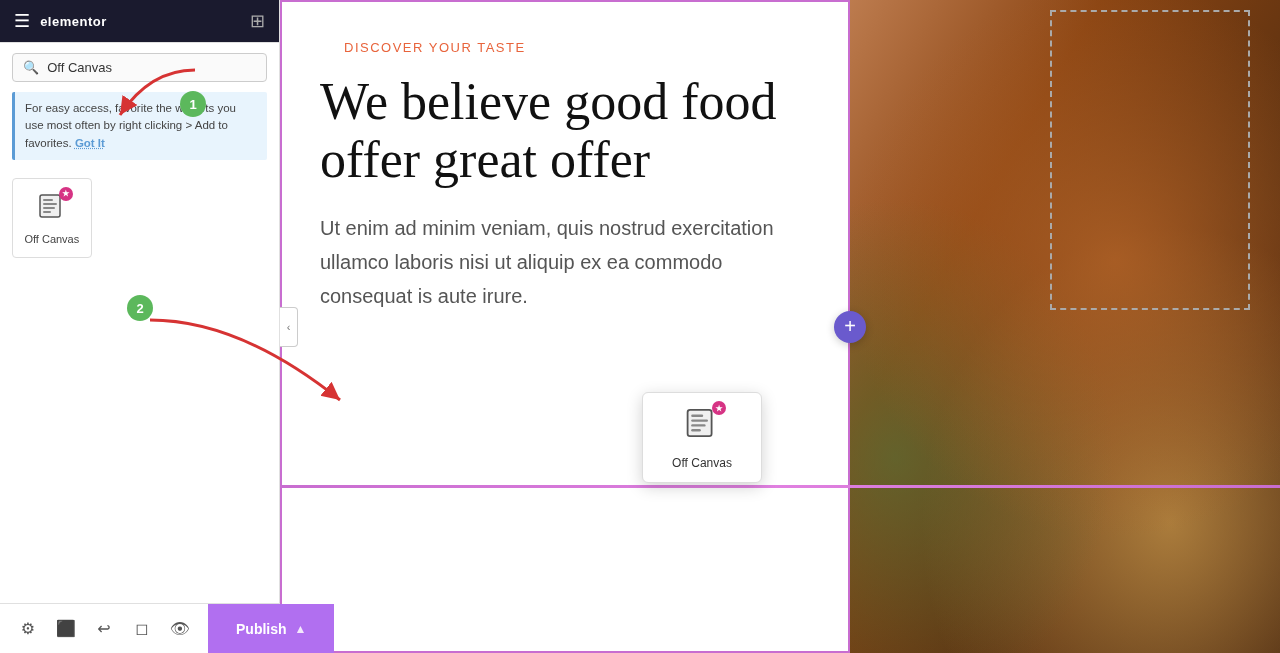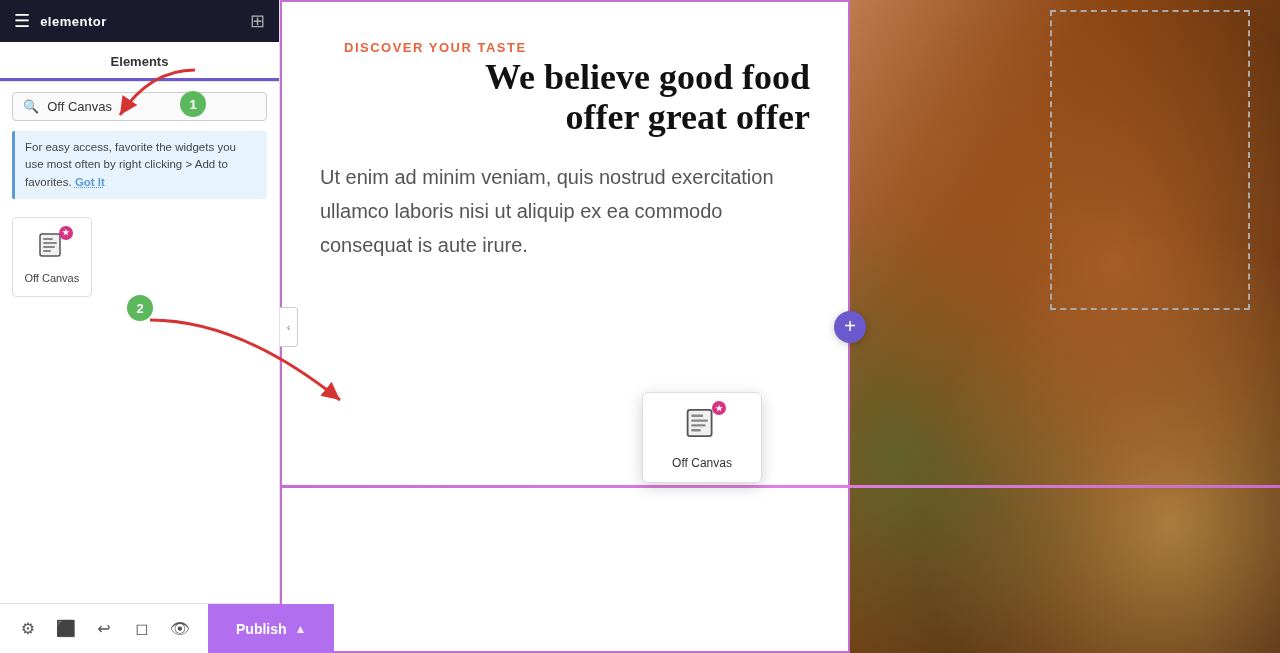--- a/index.html
+++ b/index.html
@@ -334,35 +334,34 @@
       left: 0;
       width: 57%;
       height: 100%;
       background: #fff;
       padding: 40px 40px;
     }
 
     .discover-label {
       color: #e8643c;
       font-size: 13px;
-      font-weight: 700;
+      font-weight: 400;
       letter-spacing: 1.5px;
       text-transform: uppercase;
-      margin-bottom: 2px;
+      margin-bottom: 18px;
       padding-left: 24px;
     }
 
     .hero-heading {
-      font-size: 36px;
-      font-weight: 700;
+      font-size: 52px;
+      font-weight: 400;
       line-height: 1.12;
       color: #111;
       margin-bottom: 22px;
       font-family: 'Georgia', serif;
-      text-align: right;
     }
 
     .hero-subtext {
       font-size: 20px;
       color: #555;
       line-height: 1.7;
       max-width: 460px;
       margin-bottom: 20px;
     }
 
@@ -467,21 +466,20 @@
 
   <div class="sidebar-header">
     <div class="header-logo-area">
       <span class="header-hamburger">☰</span>
       <span class="header-logo">elementor</span>
     </div>
     <span class="header-grid-icon">⊞</span>
   </div>
 
   <div class="sidebar-tabs">
-    <div class="sidebar-tab active">Elements</div>
   </div>
 
   <div class="sidebar-search">
     <div class="search-box">
       <span class="search-icon">🔍</span>
       <input class="search-input" type="text" value="Off Canvas" placeholder="Off Canvas" style="">
     </div>
   </div>
 
   <div class="tip-box">

